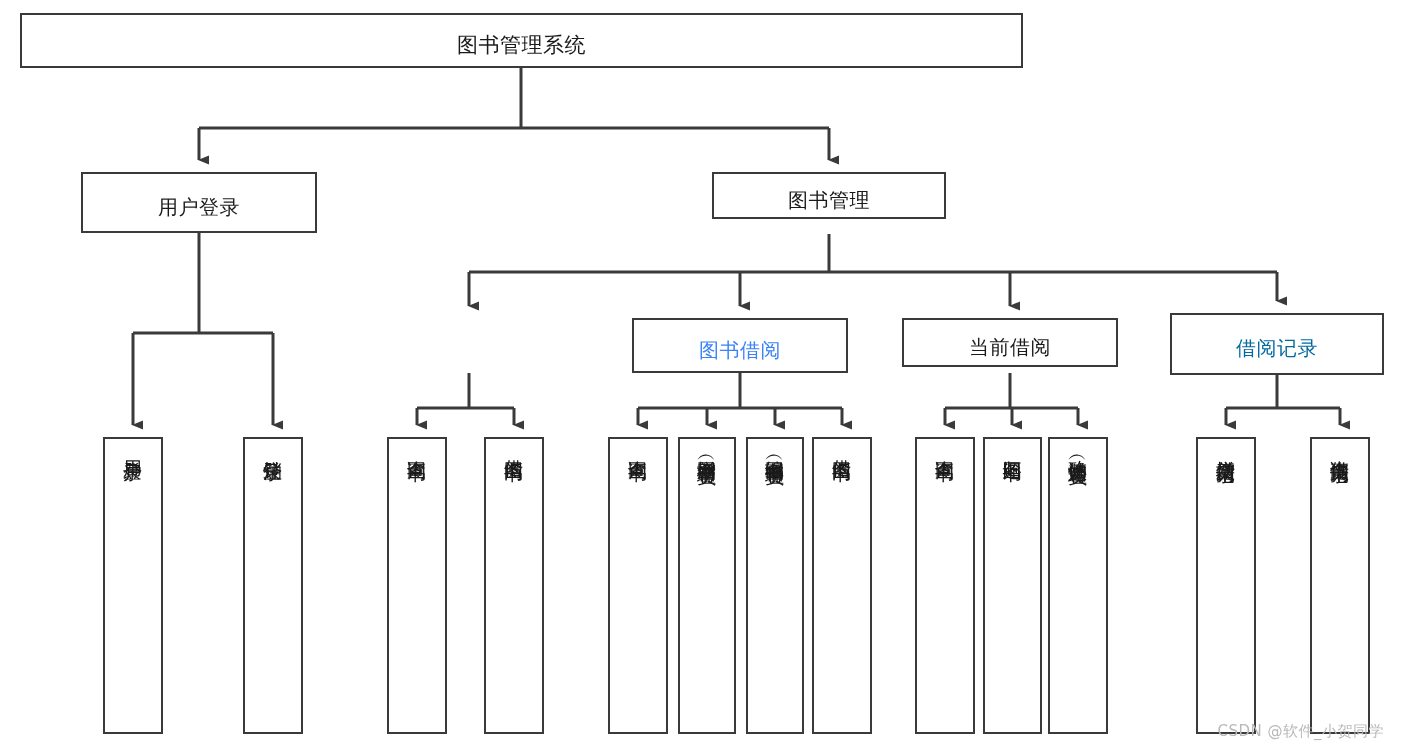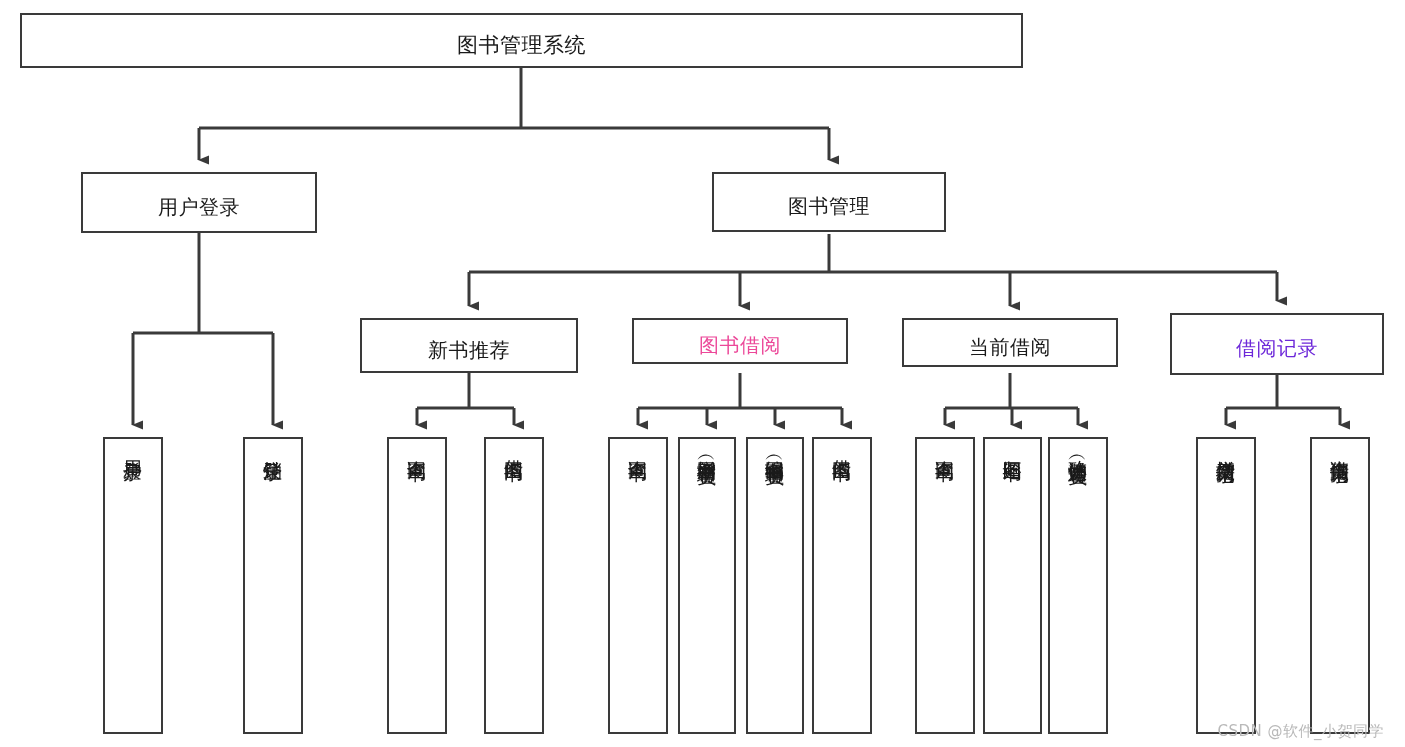--- a/index.html
+++ b/index.html
@@ -131,37 +131,34 @@
   </svg>
 
   <div class="node horiz root" style="left: 20px; top: 13px; width: 1003px; height: 55px; border-color: rgb(58, 58, 58); background: rgb(255, 255, 255); color: rgb(26, 26, 26);">
     <span class="label">图书管理系统</span>
   </div>
 
   <div class="node horiz" style="left: 81px; top: 172px; width: 236px; height: 61px; border-color: rgb(58, 58, 58); background: rgb(255, 255, 255); color: rgb(26, 26, 26);">
     <span class="label">用户登录</span>
   </div>
 
-  <div class="node horiz" style="left: 712px; top: 172px; width: 234px; height: 60px; border-color: rgb(58, 58, 58); background: rgb(255, 255, 255); color: rgb(26, 26, 26);">
+  <div class="node horiz" style="left: 712px; top: 172px; width: 234px; height: 47px; border-color: rgb(58, 58, 58); background: rgb(255, 255, 255); color: rgb(26, 26, 26);">
     <span class="label">图书管理</span>
   </div>
 
-  <div class="node horiz" style="left: 360px; top: 318px; width: 218px; height: 55px; border-color: rgb(58, 58, 58); background: rgb(255, 255, 255); color: rgb(26, 26, 26);">
-    <span class="label">新书推荐</span>
-  </div>
-
-  <div class="node horiz" style="left: 632px; top: 318px; width: 216px; height: 46px; border-color: rgb(58, 58, 58); background: rgb(255, 255, 255); color: #ec4899;">
+
+  <div class="node horiz" style="left: 632px; top: 318px; width: 216px; height: 55px; border-color: rgb(58, 58, 58); background: rgb(255, 255, 255); color: #3b82f6;">
     <span class="label">图书借阅</span>
   </div>
 
   <div class="node horiz" style="left: 902px; top: 318px; width: 216px; height: 49px; border-color: rgb(58, 58, 58); background: rgb(255, 255, 255); color: rgb(26, 26, 26);">
     <span class="label">当前借阅</span>
   </div>
 
-  <div class="node horiz" style="left: 1170px; top: 313px; width: 214px; height: 62px; border-color: rgb(58, 58, 58); background: rgb(255, 255, 255); color: #6d28d9;">
+  <div class="node horiz" style="left: 1170px; top: 313px; width: 214px; height: 62px; border-color: rgb(58, 58, 58); background: rgb(255, 255, 255); color: #0369a1;">
     <span class="label">借阅记录</span>
   </div>
 
   <div class="node vert" style="left: 103px; top: 437px; width: 60px; height: 297px; border-color: rgb(58, 58, 58); background: rgb(255, 255, 255); color: rgb(26, 26, 26);">
     <span class="label">用户登录</span>
   </div>
 
   <div class="node vert" style="left: 243px; top: 437px; width: 60px; height: 297px; border-color: rgb(58, 58, 58); background: rgb(255, 255, 255); color: rgb(26, 26, 26);">
     <span class="label">注销登录</span>
   </div>

